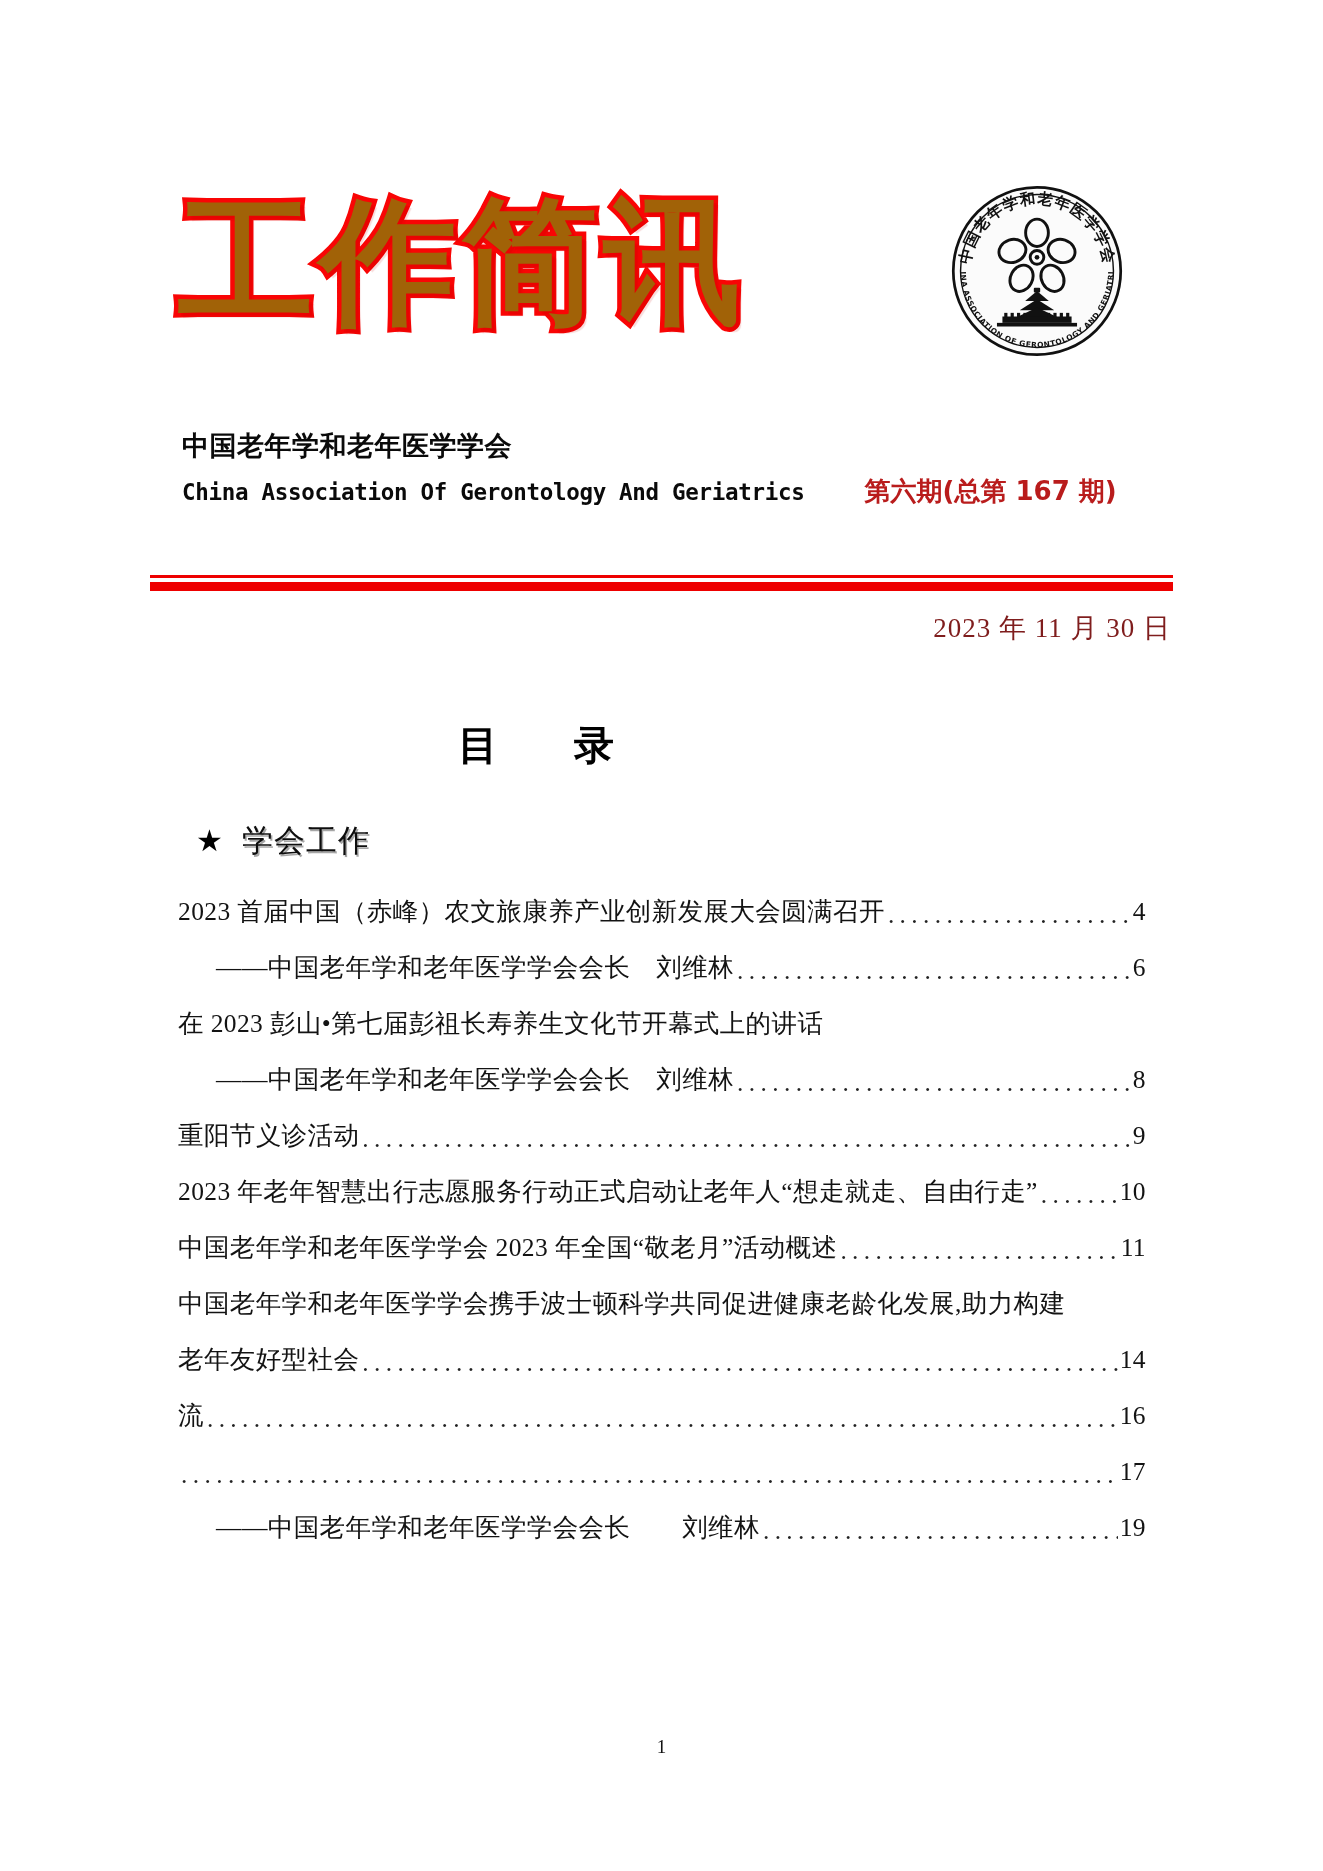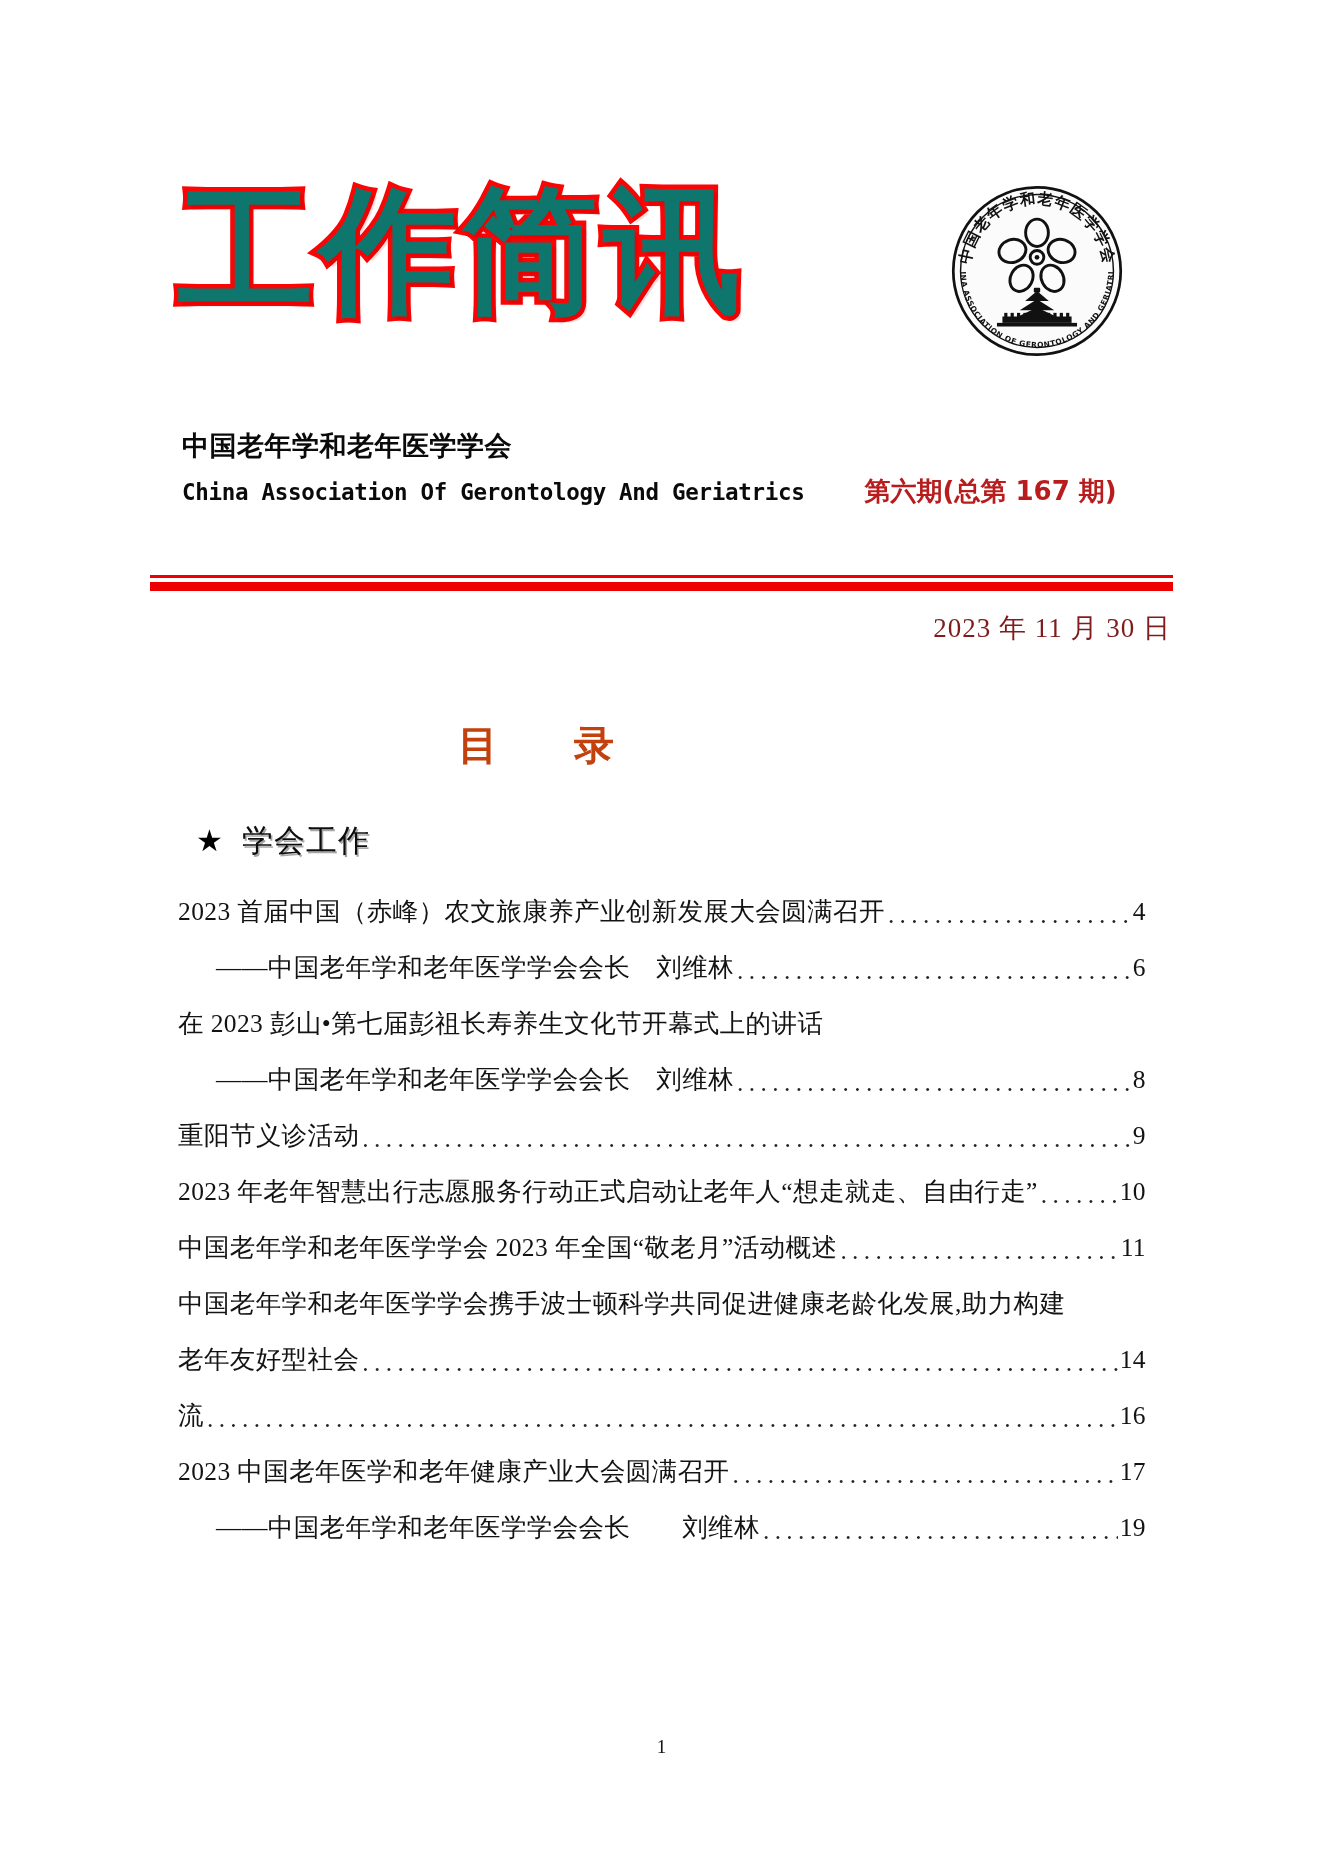--- a/index.html
+++ b/index.html
@@ -29,26 +29,26 @@
     position: absolute;
     left: 178px;
     top: 175px;
     width: 980px;
     height: 220px;
   }
   .masthead-title {
     position: absolute;
     left: 0;
     top: 0;
-    font-family: Liberation Mono, monospace;
+    font-family: Liberation Sans, sans-serif;
     font-size: 136px;
     font-weight: 700;
     letter-spacing: 6px;
     line-height: 1.28;
-    color: #0f766e;
+    color: #a16207;
     -webkit-text-stroke: 9px #f90505;
     paint-order: stroke fill;
     text-shadow:
        3px 3px 0 rgba(220,0,0,0.30),
        5px 5px 1px rgba(200,0,0,0.14);
     white-space: nowrap;
   }
   .masthead-logo {
     position: absolute;
     left: 768px;
@@ -133,21 +133,21 @@
   .toc-heading {
     position: absolute;
     left: 0;
     top: 718px;
     width: 1074px;
     text-align: center;
     font-family: "DejaVu Sans", "Liberation Sans", sans-serif;
     font-size: 40px;
     font-weight: 700;
     letter-spacing: 2px;
-    color: #c2410c;
+    color: #000000;
   }
   .toc-heading .sp { display: inline-block; width: 42px; }
 
   
   .section-head {
     position: absolute;
     left: 196px;
     top: 820px;
     font-family: "Liberation Serif", "DejaVu Serif", serif;
     font-size: 32px;
@@ -343,21 +343,20 @@
         <span class="etext">老年友好型社会</span>
         <span class="leader">·························································································</span>
         <span class="epage">14</span>
       </div>
       <div class="toc-entry">
         <span class="etext">流</span>
         <span class="leader">·························································································</span>
         <span class="epage">16</span>
       </div>
       <div class="toc-entry">
-        <span class="etext">2023 中国老年医学和老年健康产业大会圆满召开</span>
         <span class="leader">·························································································</span>
         <span class="epage">17</span>
       </div>
       <div class="toc-entry indent">
         <span class="etext">——中国老年学和老年医学学会会长　　刘维林</span>
         <span class="leader">·························································································</span>
         <span class="epage">19</span>
       </div>
     </div>
 

